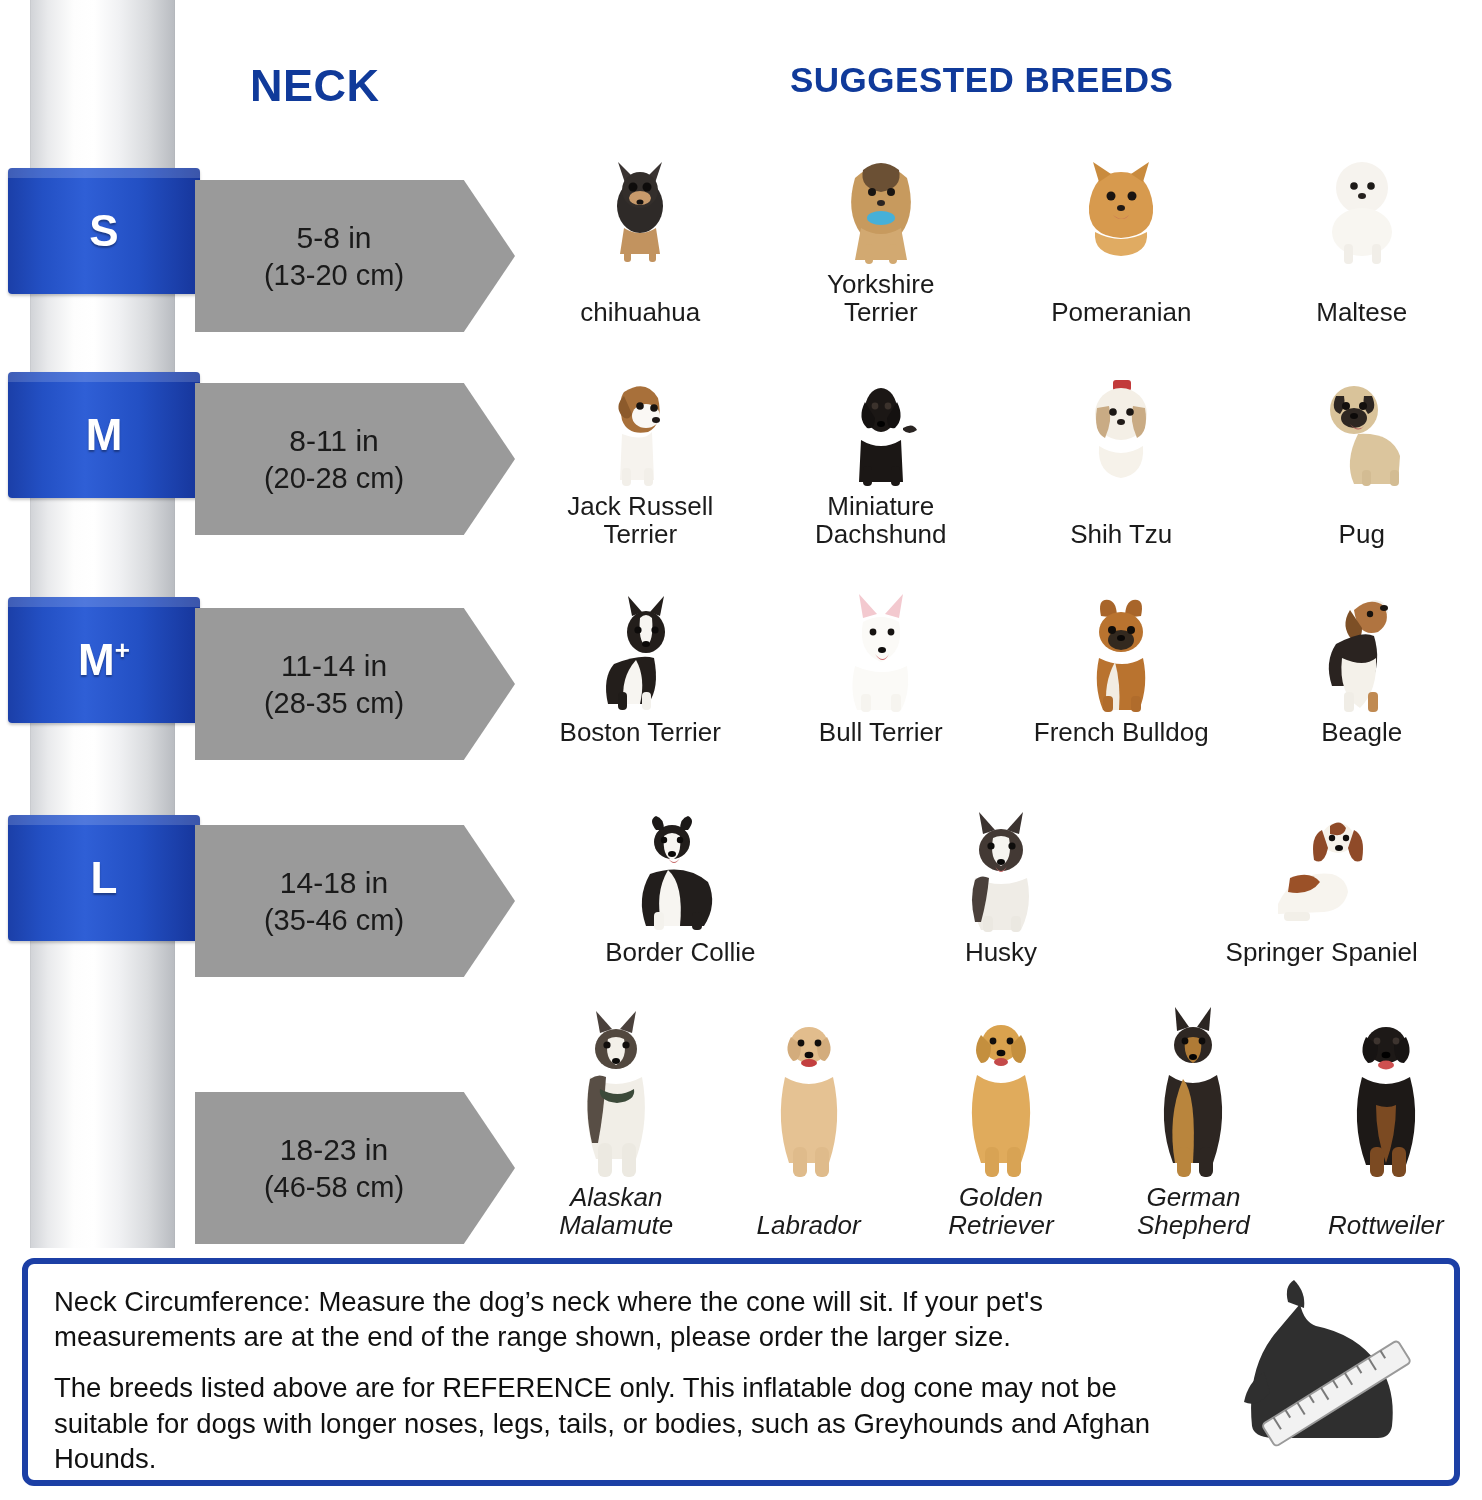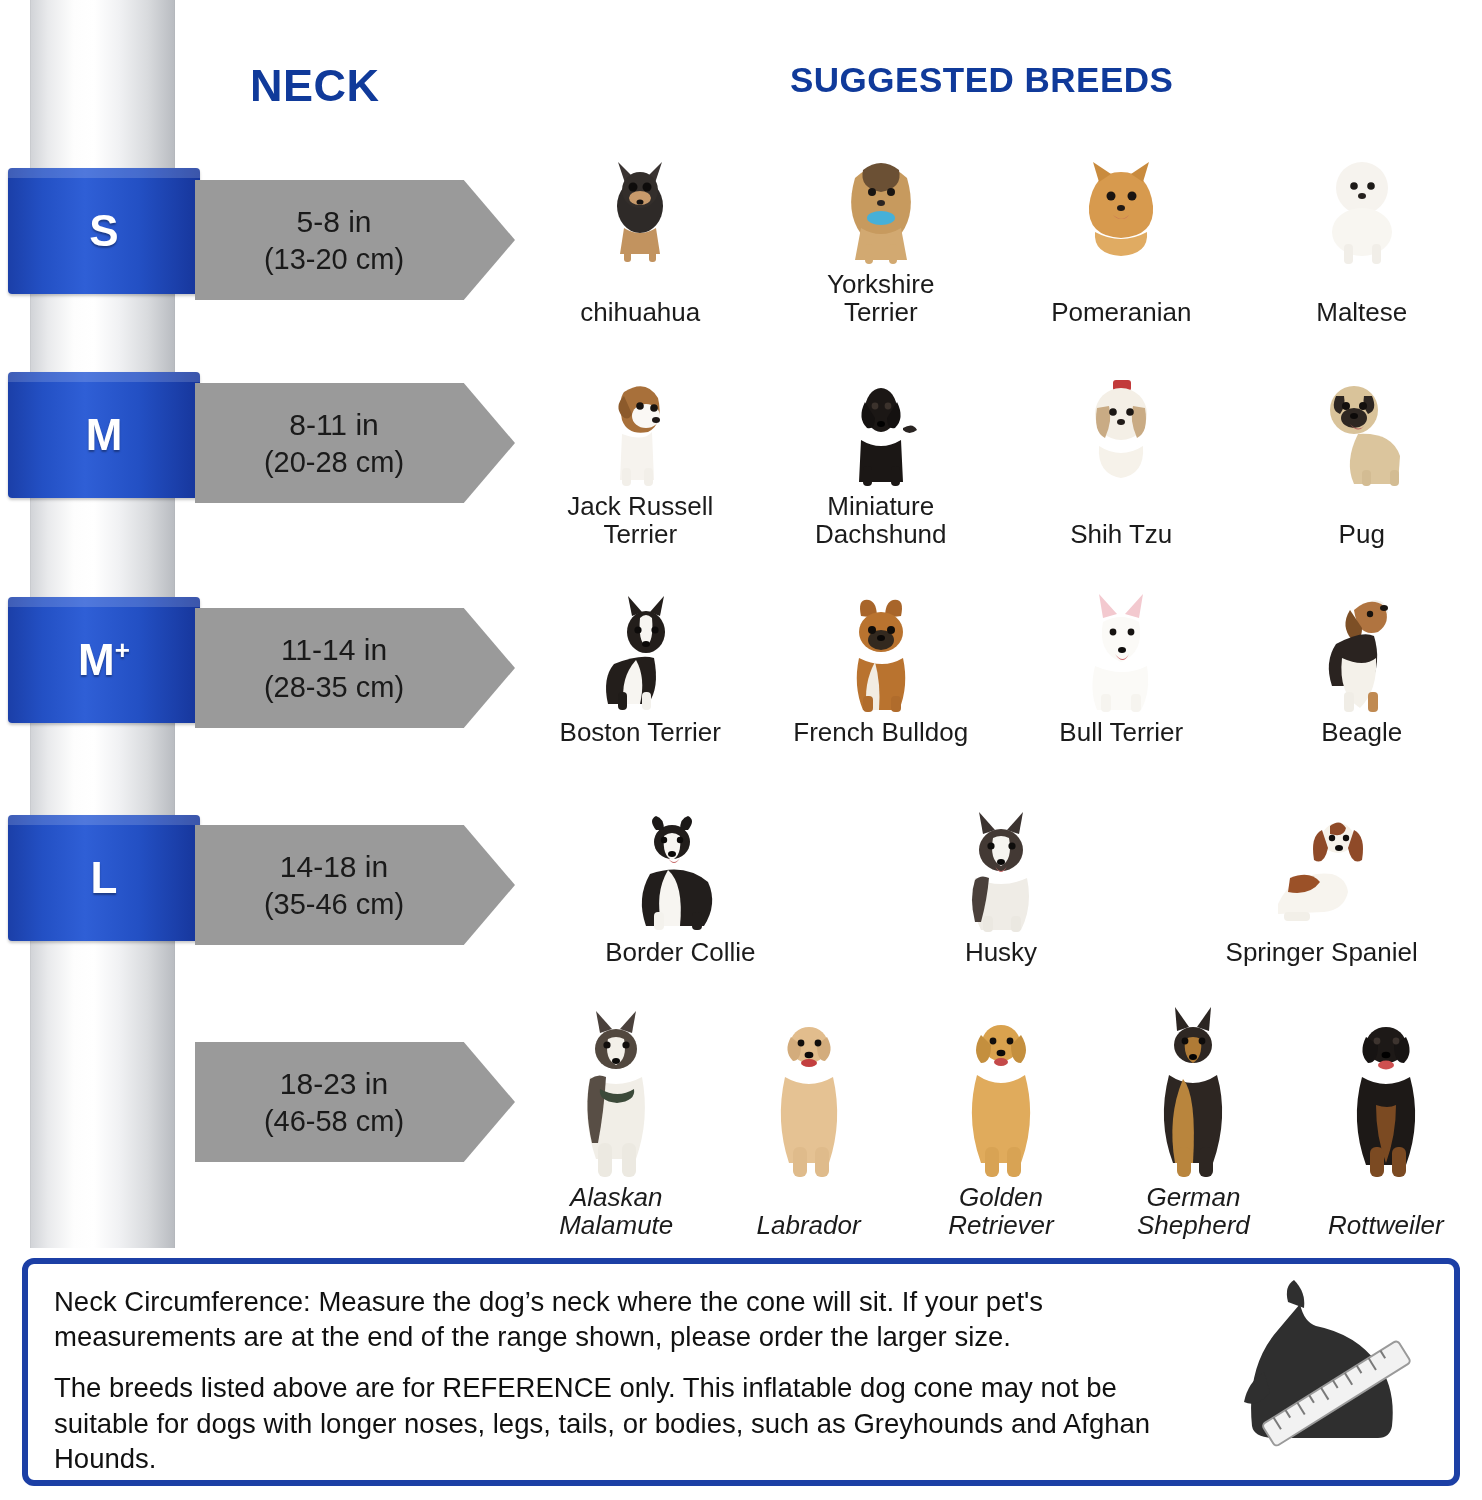--- a/index.html
+++ b/index.html
@@ -75,21 +75,21 @@
     font-size: 26px;
     vertical-align: super;
     line-height: 0;
   }
 
   
   .arrow {
     position: absolute;
     left: 195px;
     width: 320px;
-    height: 120px;
+    height: 152px;
     background: #9a9a9a;
     clip-path: polygon(0 0, 84% 0, 100% 50%, 84% 100%, 0 100%);
     display: flex;
     flex-direction: column;
     align-items: center;
     justify-content: center;
     color: #1a1a1a;
     font-size: 30px;
     line-height: 1.25;
     text-align: center;
@@ -191,21 +191,21 @@
     <div class="a2">(20-28 cm)</div>
   </div>
   <div class="arrow" style="top:608px;">
     <div class="a1">11-14 in</div>
     <div class="a2">(28-35 cm)</div>
   </div>
   <div class="arrow" style="top:825px;">
     <div class="a1">14-18 in</div>
     <div class="a2">(35-46 cm)</div>
   </div>
-  <div class="arrow" style="top:1042px;text-align:center;">
+  <div class="arrow" style="top:1092px;text-align:center;">
     <div class="a1">18-23 in</div>
     <div class="a2">(46-58 cm)</div>
   </div>
 
   <div class="breed-row" style="top:140px; left:520px; width:962px;">
     <div class="breed">
       <div class="breed-art">
         <svg viewBox="0 0 132 128" width="132" height="128">
           <ellipse cx="66" cy="66" rx="23" ry="27" fill="#2e2a28"></ellipse>
           <path d="M52 46 L44 22 L60 38 Z" fill="#3a3432"></path>
@@ -356,51 +356,51 @@
           <path d="M62 72 q10 18 4 44 h-16 q-4 -26 12 -44z" fill="#f7f5f1"></path>
           <rect x="44" y="104" width="9" height="18" rx="4" fill="#201c19"></rect>
           <rect x="68" y="104" width="9" height="18" rx="4" fill="#f3f1ec"></rect>
         </svg>
       </div>
       <div class="breed-name">Boston Terrier</div>
     </div>
     <div class="breed">
       <div class="breed-art">
         <svg viewBox="0 0 132 128" width="132" height="128">
+          <path d="M48 30 L44 6 L62 26 Z" fill="#f3c9cf"></path>
+          <path d="M84 30 L88 6 L70 26 Z" fill="#f3c9cf"></path>
+          <path d="M48 34 q18 -10 36 0 q6 30 -18 40 q-24 -10 -18 -40z" fill="#fbfaf7"></path>
+          <circle cx="58" cy="44" r="3.4" fill="#151210"></circle>
+          <circle cx="76" cy="44" r="3.4" fill="#151210"></circle>
+          <ellipse cx="67" cy="62" rx="4" ry="3" fill="#0f0d0c"></ellipse>
+          <path d="M60 66 q8 10 14 0 q-6 12 -14 0z" fill="#cf6d72"></path>
+          <path d="M40 78 q28 12 52 0 q4 26 -6 44 h-44 q-8 -20 -2 -44z" fill="#fbfaf7"></path>
+          <rect x="46" y="106" width="10" height="18" rx="4" fill="#f6f4ef"></rect>
+          <rect x="76" y="106" width="10" height="18" rx="4" fill="#f6f4ef"></rect>
+        </svg>
+      </div>
+      <div class="breed-name">Bull Terrier</div>
+    </div>
+    <div class="breed">
+      <div class="breed-art">
+        <svg viewBox="0 0 132 128" width="132" height="128">
           <path d="M46 28 q-4 -18 8 -16 q8 2 8 18z" fill="#a8652a"></path>
           <path d="M86 28 q4 -18 -8 -16 q-8 2 -8 18z" fill="#a8652a"></path>
           <ellipse cx="66" cy="44" rx="22" ry="20" fill="#b9732f"></ellipse>
           <ellipse cx="66" cy="52" rx="13" ry="10" fill="#33291f"></ellipse>
           <circle cx="57" cy="42" r="4" fill="#100d0a"></circle>
           <circle cx="76" cy="42" r="4" fill="#100d0a"></circle>
           <ellipse cx="66" cy="50" rx="4" ry="3" fill="#0a0807"></ellipse>
           <path d="M44 70 q24 12 44 0 q6 28 -4 52 h-36 q-10 -24 -4 -52z" fill="#b9732f"></path>
           <path d="M60 74 q6 22 4 48 h-12 q-4 -26 8 -48z" fill="#f2ece1"></path>
           <rect x="48" y="108" width="10" height="16" rx="4" fill="#b06c2c"></rect>
           <rect x="76" y="108" width="10" height="16" rx="4" fill="#b06c2c"></rect>
         </svg>
       </div>
       <div class="breed-name">French Bulldog</div>
-    </div>
-    <div class="breed">
-      <div class="breed-art">
-        <svg viewBox="0 0 132 128" width="132" height="128">
-          <path d="M48 30 L44 6 L62 26 Z" fill="#f3c9cf"></path>
-          <path d="M84 30 L88 6 L70 26 Z" fill="#f3c9cf"></path>
-          <path d="M48 34 q18 -10 36 0 q6 30 -18 40 q-24 -10 -18 -40z" fill="#fbfaf7"></path>
-          <circle cx="58" cy="44" r="3.4" fill="#151210"></circle>
-          <circle cx="76" cy="44" r="3.4" fill="#151210"></circle>
-          <ellipse cx="67" cy="62" rx="4" ry="3" fill="#0f0d0c"></ellipse>
-          <path d="M60 66 q8 10 14 0 q-6 12 -14 0z" fill="#cf6d72"></path>
-          <path d="M40 78 q28 12 52 0 q4 26 -6 44 h-44 q-8 -20 -2 -44z" fill="#fbfaf7"></path>
-          <rect x="46" y="106" width="10" height="18" rx="4" fill="#f6f4ef"></rect>
-          <rect x="76" y="106" width="10" height="18" rx="4" fill="#f6f4ef"></rect>
-        </svg>
-      </div>
-      <div class="breed-name">Bull Terrier</div>
     </div>
     <div class="breed">
       <div class="breed-art">
         <svg viewBox="0 0 132 128" width="132" height="128">
           <path d="M72 14 q16 -6 20 10 q-6 14 -18 10z" fill="#f2efe9"></path>
           <path d="M58 22 q16 -14 30 -4 q8 16 -6 26 q-20 6 -24 -22z" fill="#b07440"></path>
           <path d="M54 22 q-10 16 2 30 q10 2 10 -12z" fill="#7d4f26"></path>
           <circle cx="74" cy="26" r="3.2" fill="#17120f"></circle>
           <ellipse cx="88" cy="20" rx="4" ry="3" fill="#1a1512"></ellipse>
           <path d="M40 56 q26 -14 38 -8 q8 26 -4 50 h-38 q-8 -24 4 -42z" fill="#2a2320"></path>

